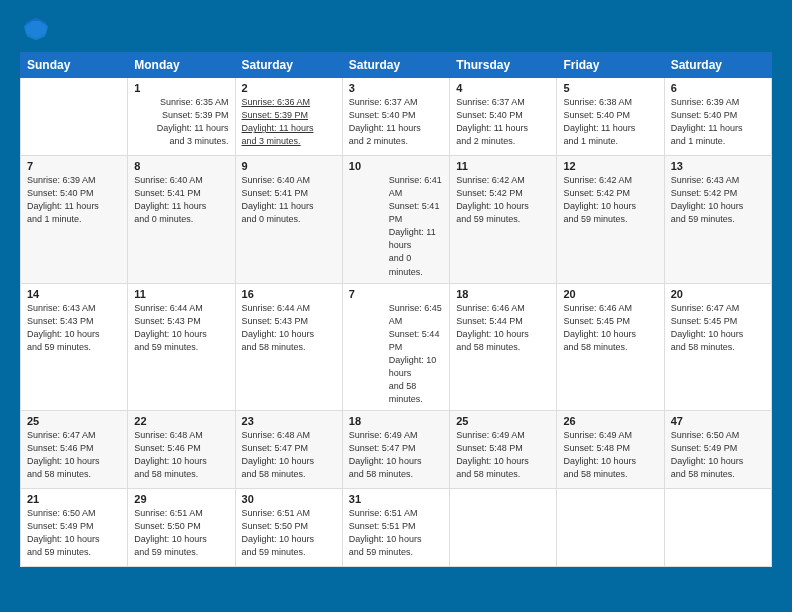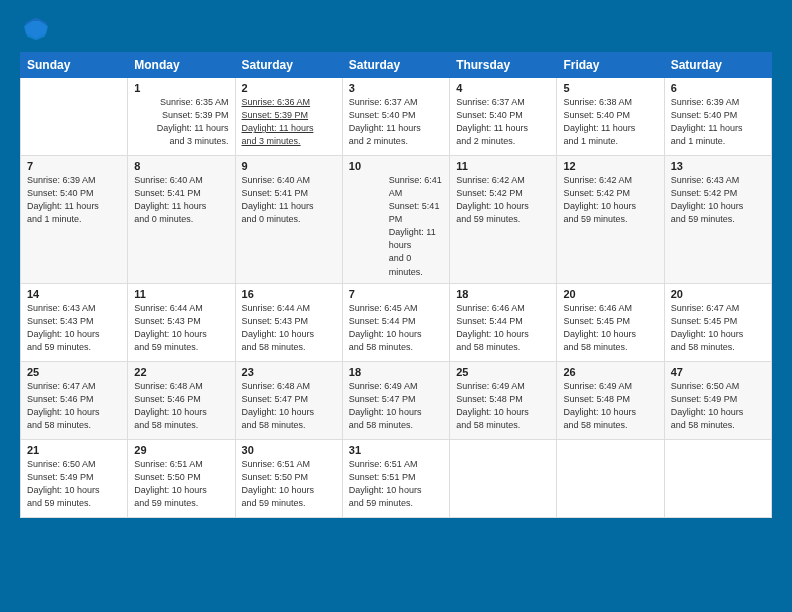--- a/index.html
+++ b/index.html
@@ -242,21 +242,21 @@
           </td>
           <td>
             <span class="day-num">16</span>
             <div class="cell-text" style="white-space: pre-line;">Sunrise: 6:44 AM
 Sunset: 5:43 PM
 Daylight: 10 hours
 and 58 minutes.</div>
           </td>
           <td>
             <span class="day-num">7</span>
-            <div class="cell-text" style="white-space: pre-line;">Sunrise: 6:45 AM
+            <div class="cell-text" style="white-space: pre-line; margin-left: 40px;">Sunrise: 6:45 AM
 Sunset: 5:44 PM
 Daylight: 10 hours
 and 58 minutes.</div>
           </td>
           <td>
             <span class="day-num">18</span>
             <div class="cell-text" style="white-space: pre-line;">Sunrise: 6:46 AM
 Sunset: 5:44 PM
 Daylight: 10 hours
 and 58 minutes.</div>

